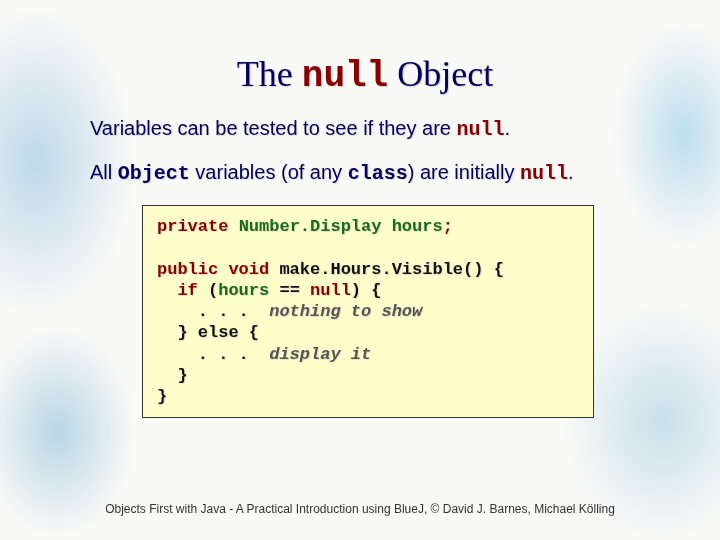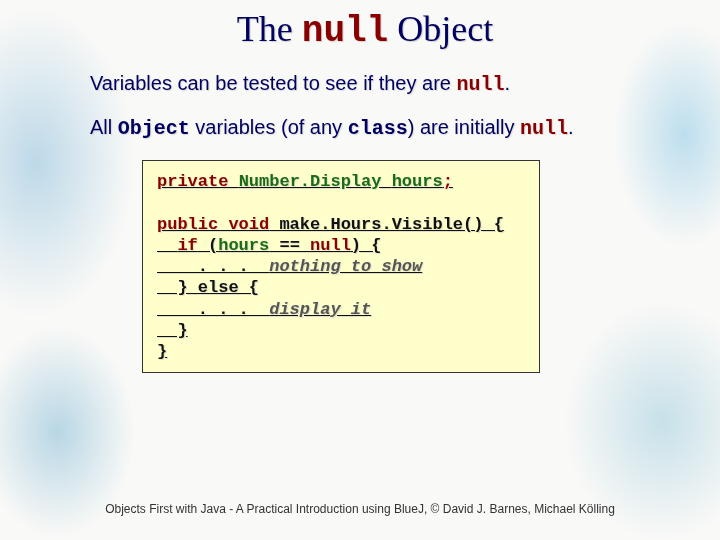--- a/index.html
+++ b/index.html
@@ -24,20 +24,21 @@
   }
   .bg::before, .bg::after {
     content: "";
     position: absolute;
     border-radius: 50%;
   }
   .content {
     position: relative;
     z-index: 1;
     padding: 8px 40px 0 50px;
+    margin-top: 45px;
   }
   h1 {
     text-align: center;
     font-family: "Times New Roman", Times, serif;
     font-weight: normal;
     font-size: 36px;
     color: #000060;
     margin-bottom: 18px;
     text-shadow: 1px 1px 1px rgba(180,180,180,0.6);
   }
@@ -53,32 +54,31 @@
     line-height: 1.35;
     text-shadow: 1px 1px 1px rgba(190,190,190,0.5);
   }
   .body-line .m {
     font-family: "Courier New", Courier, monospace;
     font-weight: bold;
   }
   .body-line .m-red { color: #8a0000; }
   .codebox {
     margin: 18px 0 0 92px;
-    width: 398px;
+    width: 452px;
     background: #ffffcc;
     border: 1.5px solid #333;
     padding: 10px 14px 10px 14px;
     font-family: "Courier New", Courier, monospace;
     font-size: 17px;
     font-weight: bold;
     color: #111;
     line-height: 1.25;
     white-space: pre;
     text-shadow: 1px 1px 1px rgba(190,190,190,0.5);
-    text-decoration: underline;
   }
   .codebox .kw { color: #8a0000; }
   .codebox .grn { color: #1a6a1a; }
   .codebox .cmt { color: #555; font-style: italic; }
   .footer {
     position: absolute;
     bottom: 24px;
     left: 0;
     right: 0;
     text-align: center;

